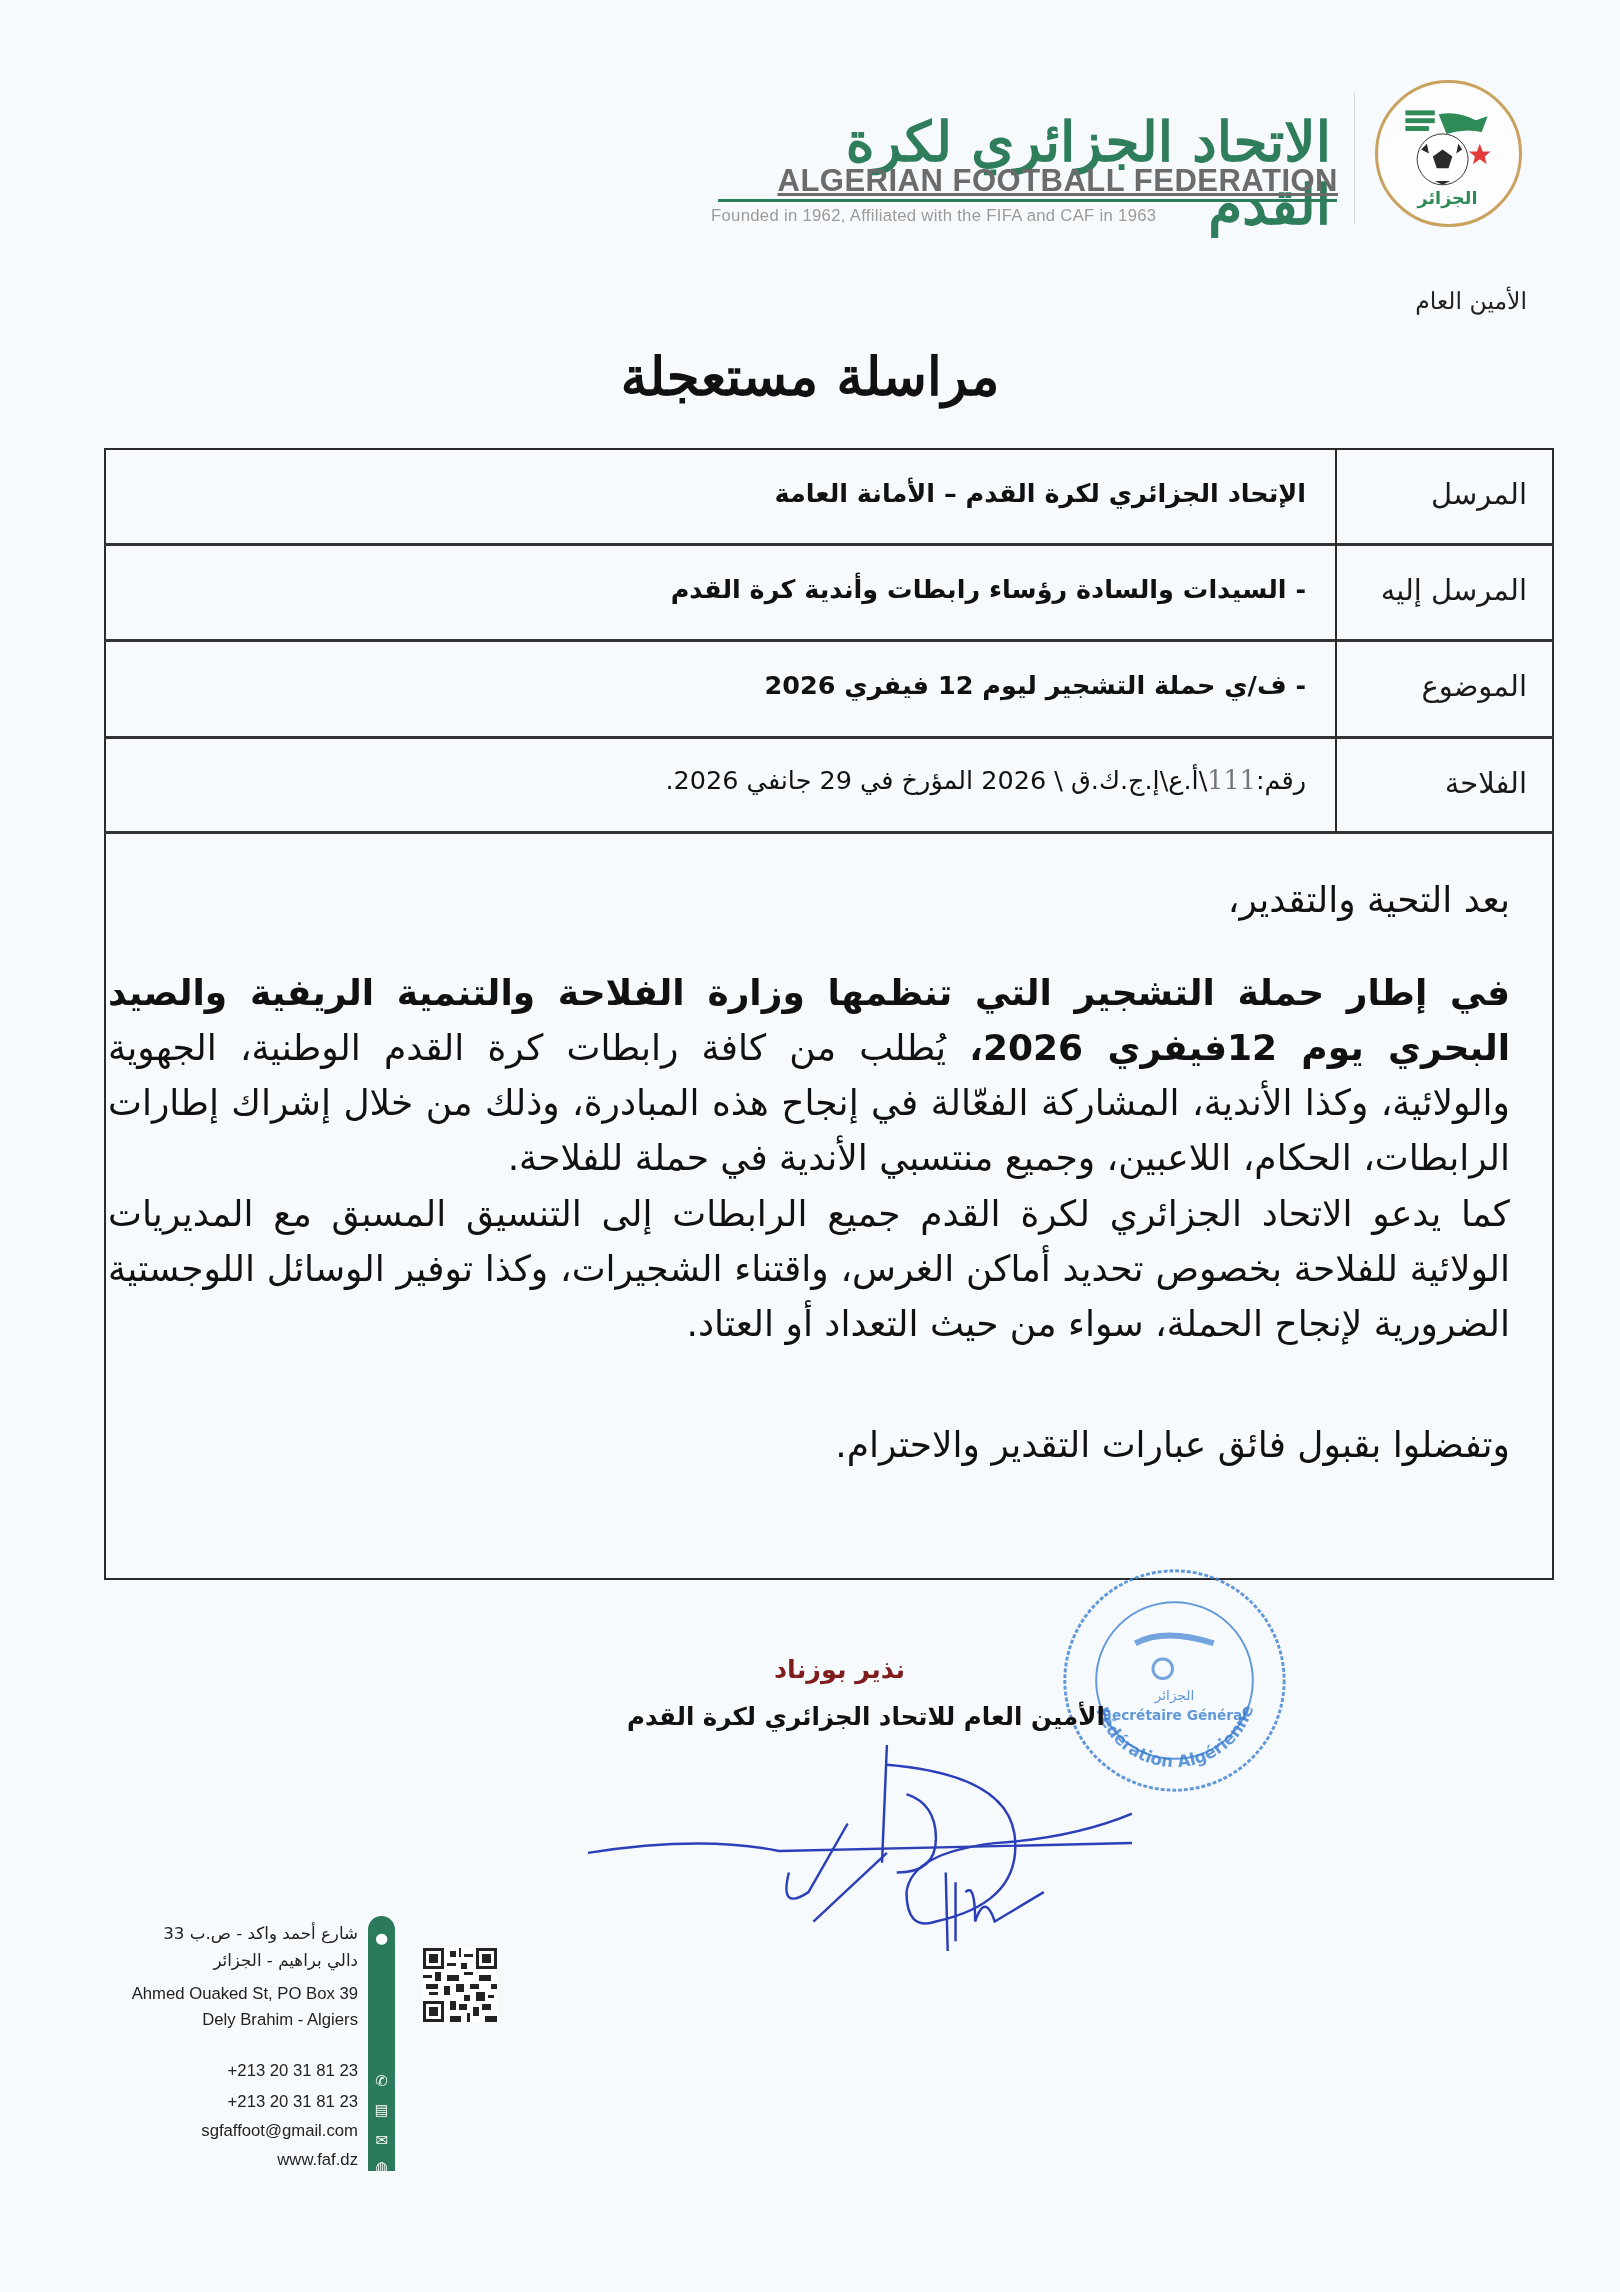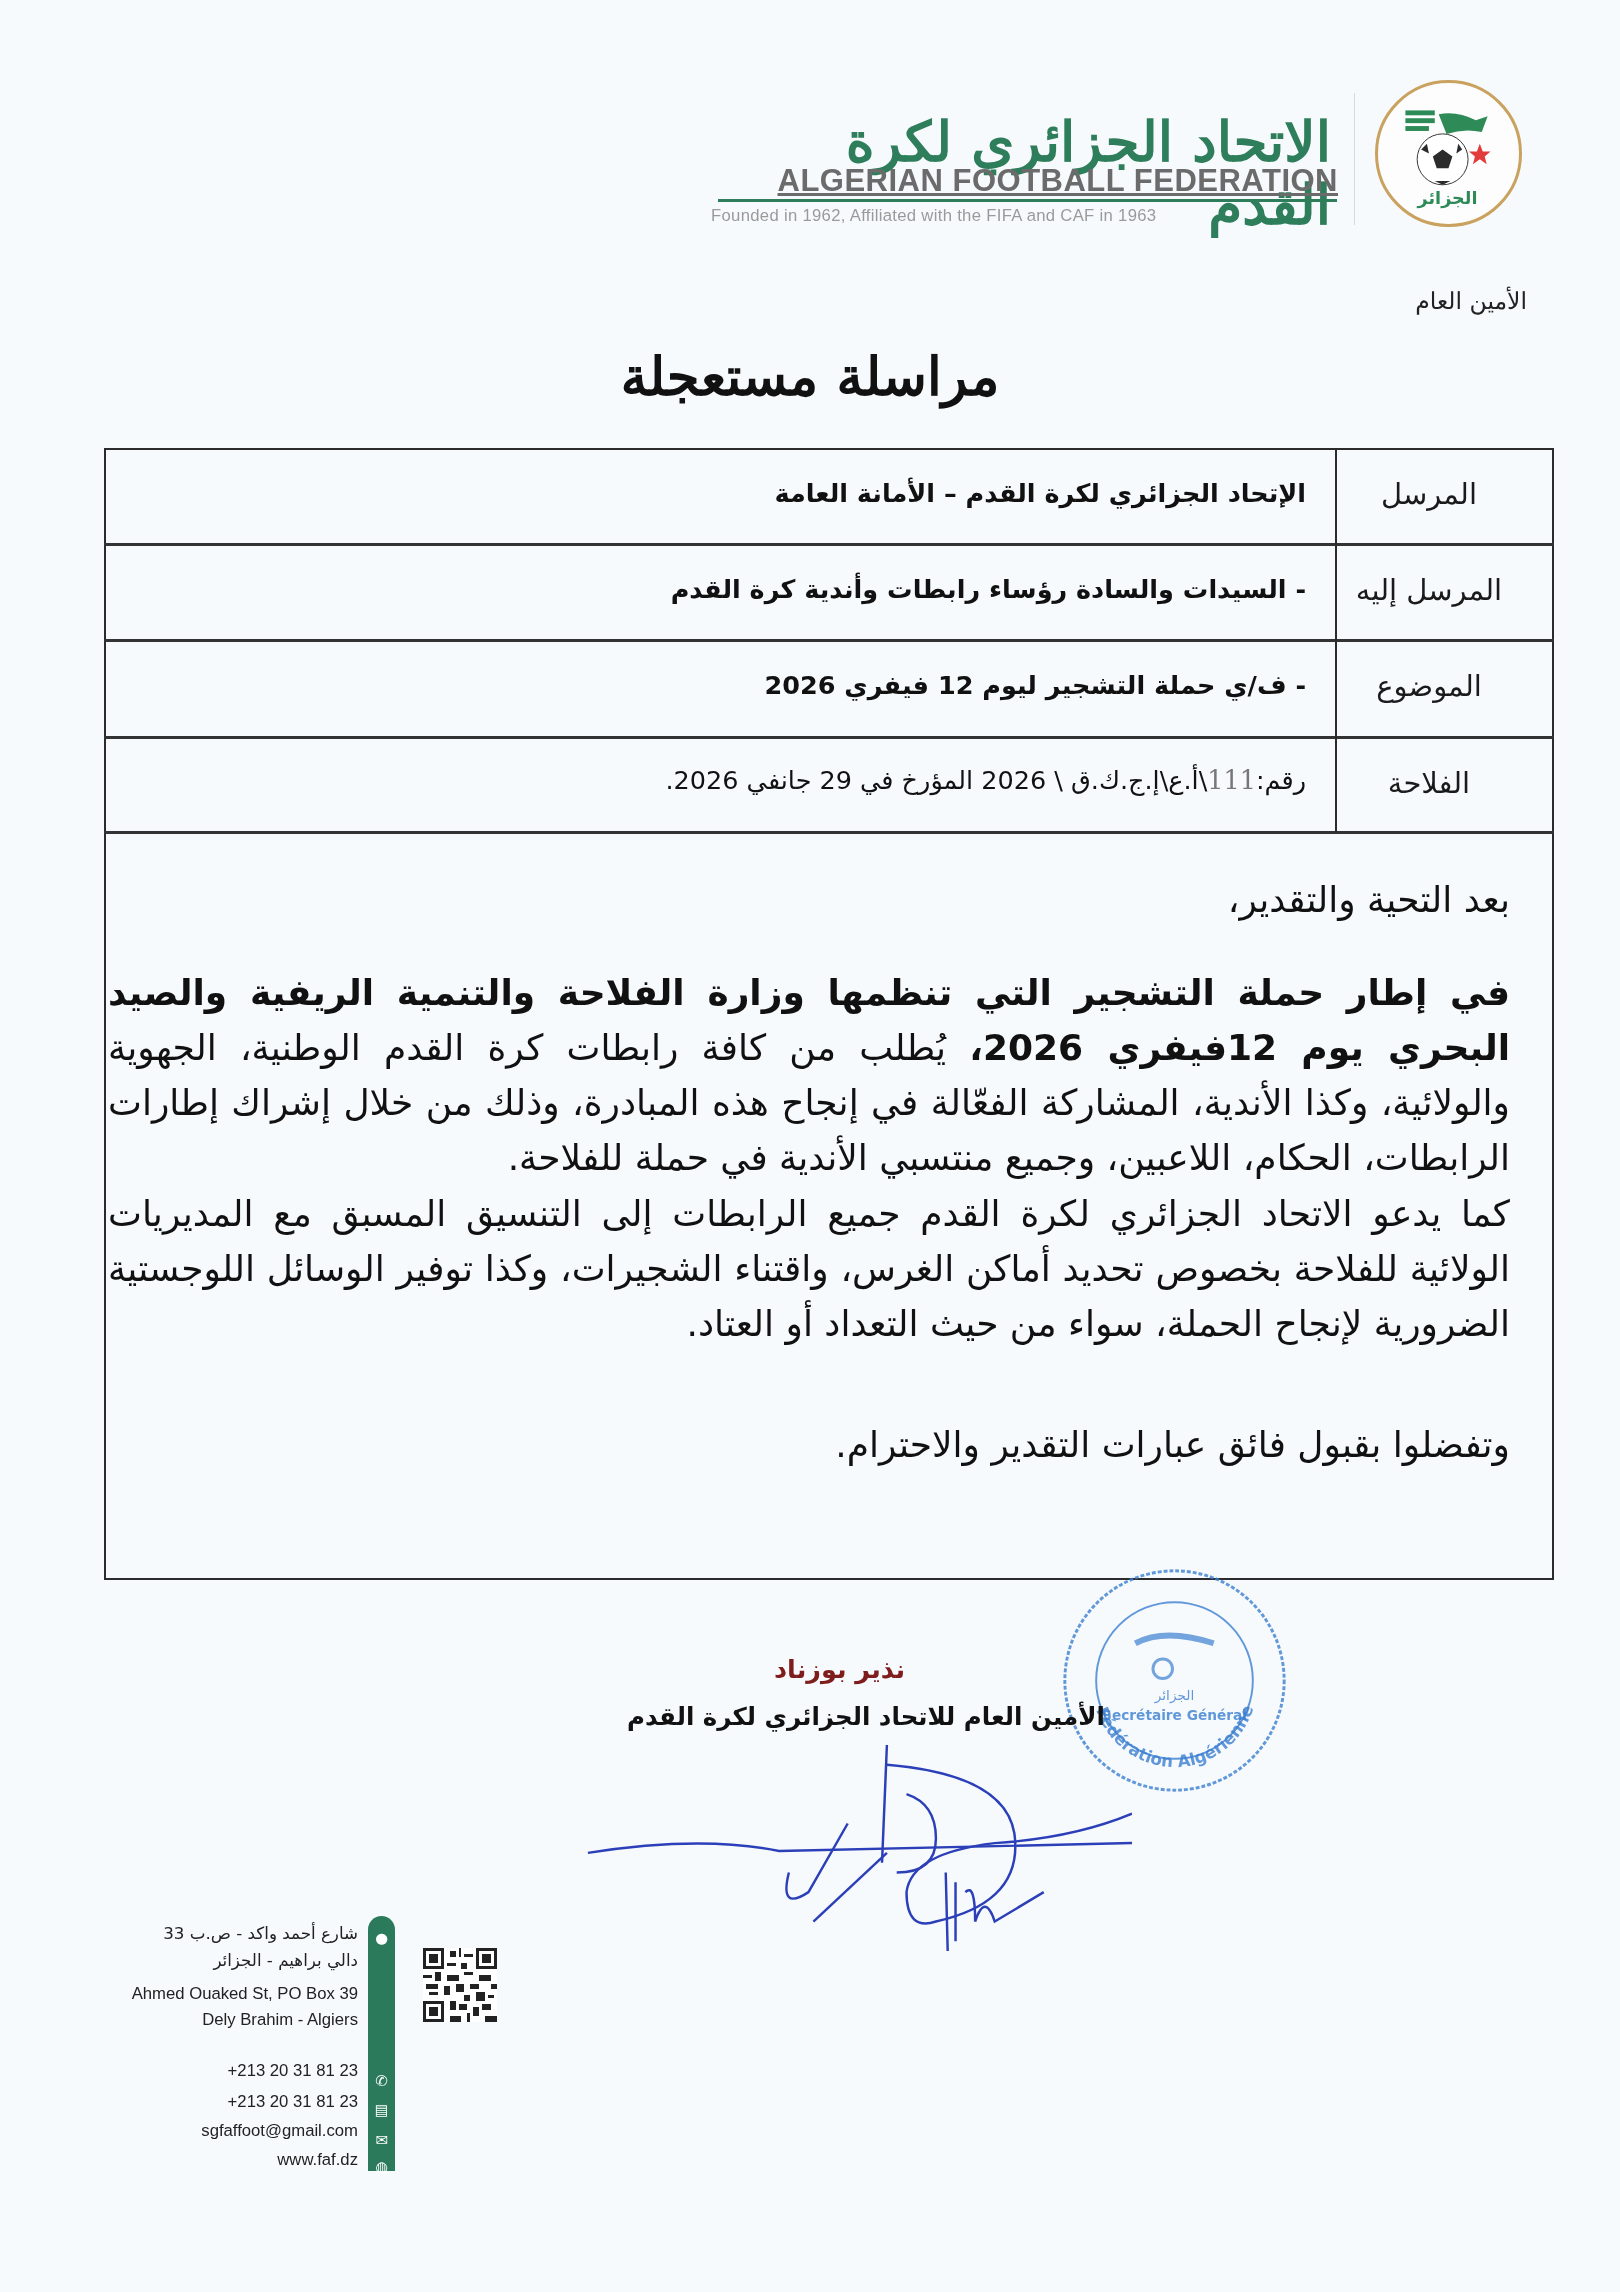--- a/index.html
+++ b/index.html
@@ -47,21 +47,21 @@
 
   
   .frame {
     left:104px; top:448px; width:1450px; height:1132px;
     border:2.9px solid #2b2b2b; box-sizing:border-box;
   }
   .row-line { left:104px; width:1450px; height:2.9px; background:#333; }
   .col-line { left:1335px; top:448px; width:2px; height:385px; background:#2b2b2b; }
 
   .lbl {
-    right:93px; width:196px; text-align:center; direction:rtl;
+    right:93px; width:196px; text-align:right; direction:rtl;
     font-family:"DejaVu Serif", serif; font-size:29px; color:#1a1a1a;
   }
   .val {
     right:314px; width:980px; text-align:right; direction:rtl;
     font-family:"DejaVu Sans", sans-serif; font-weight:bold; font-size:25.5px; color:#111;
   }
   .val.ref { font-weight:normal; font-size:25.5px; }
   .ref-num { color:#777; letter-spacing:2px; font-family:"DejaVu Serif", serif; }
 
   .body-p {

